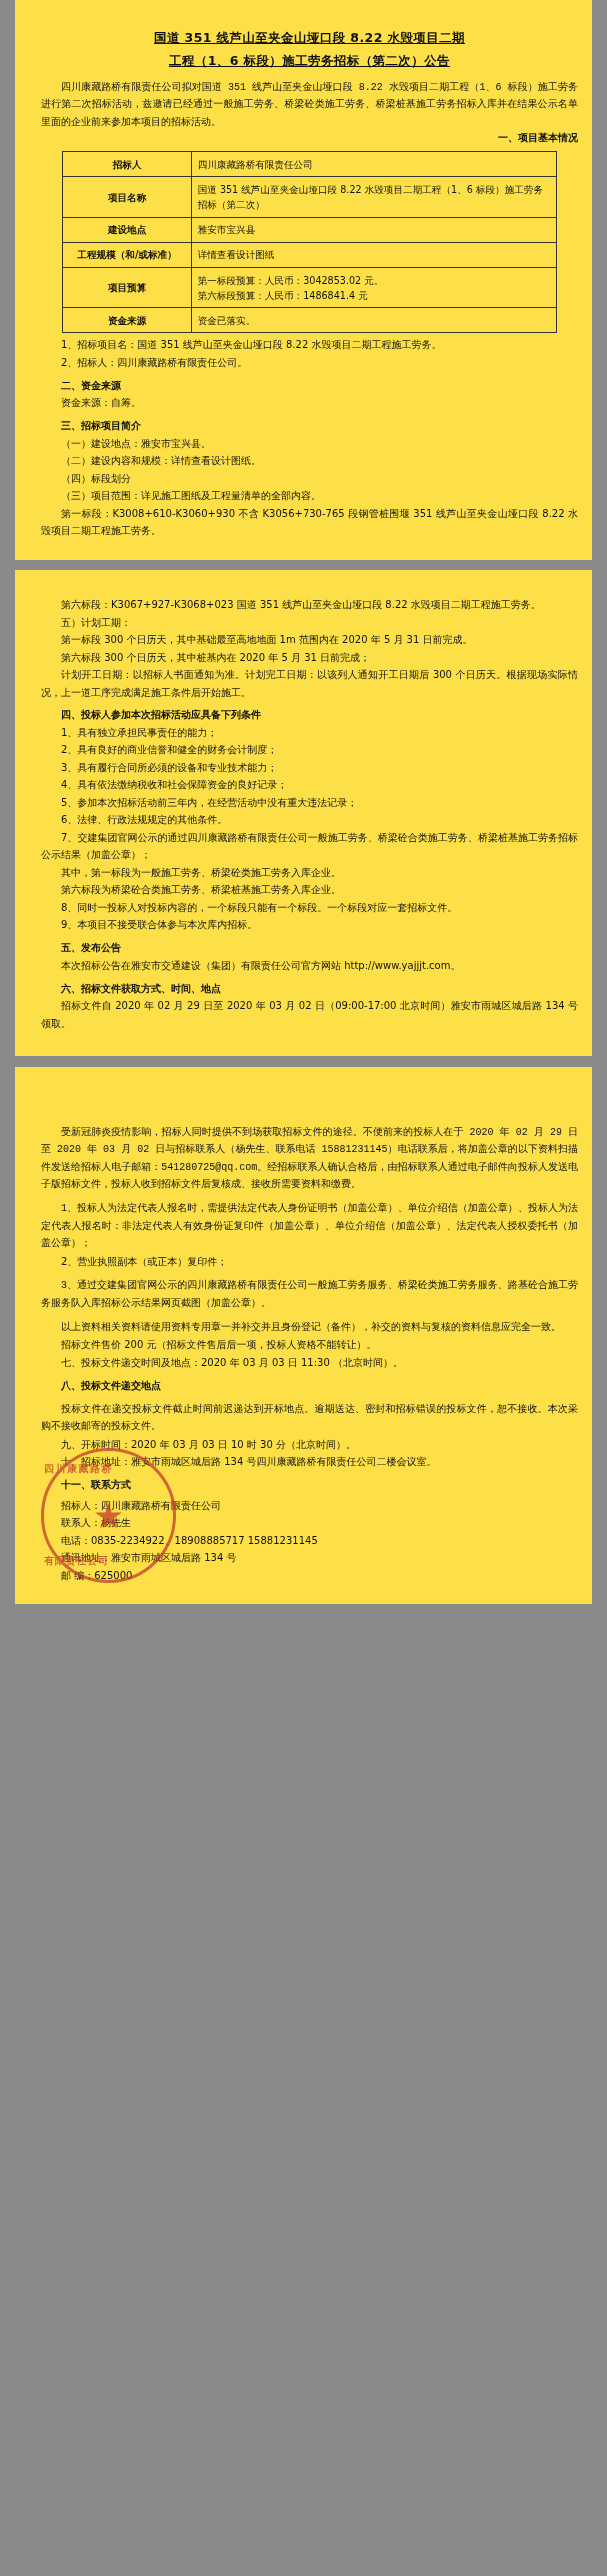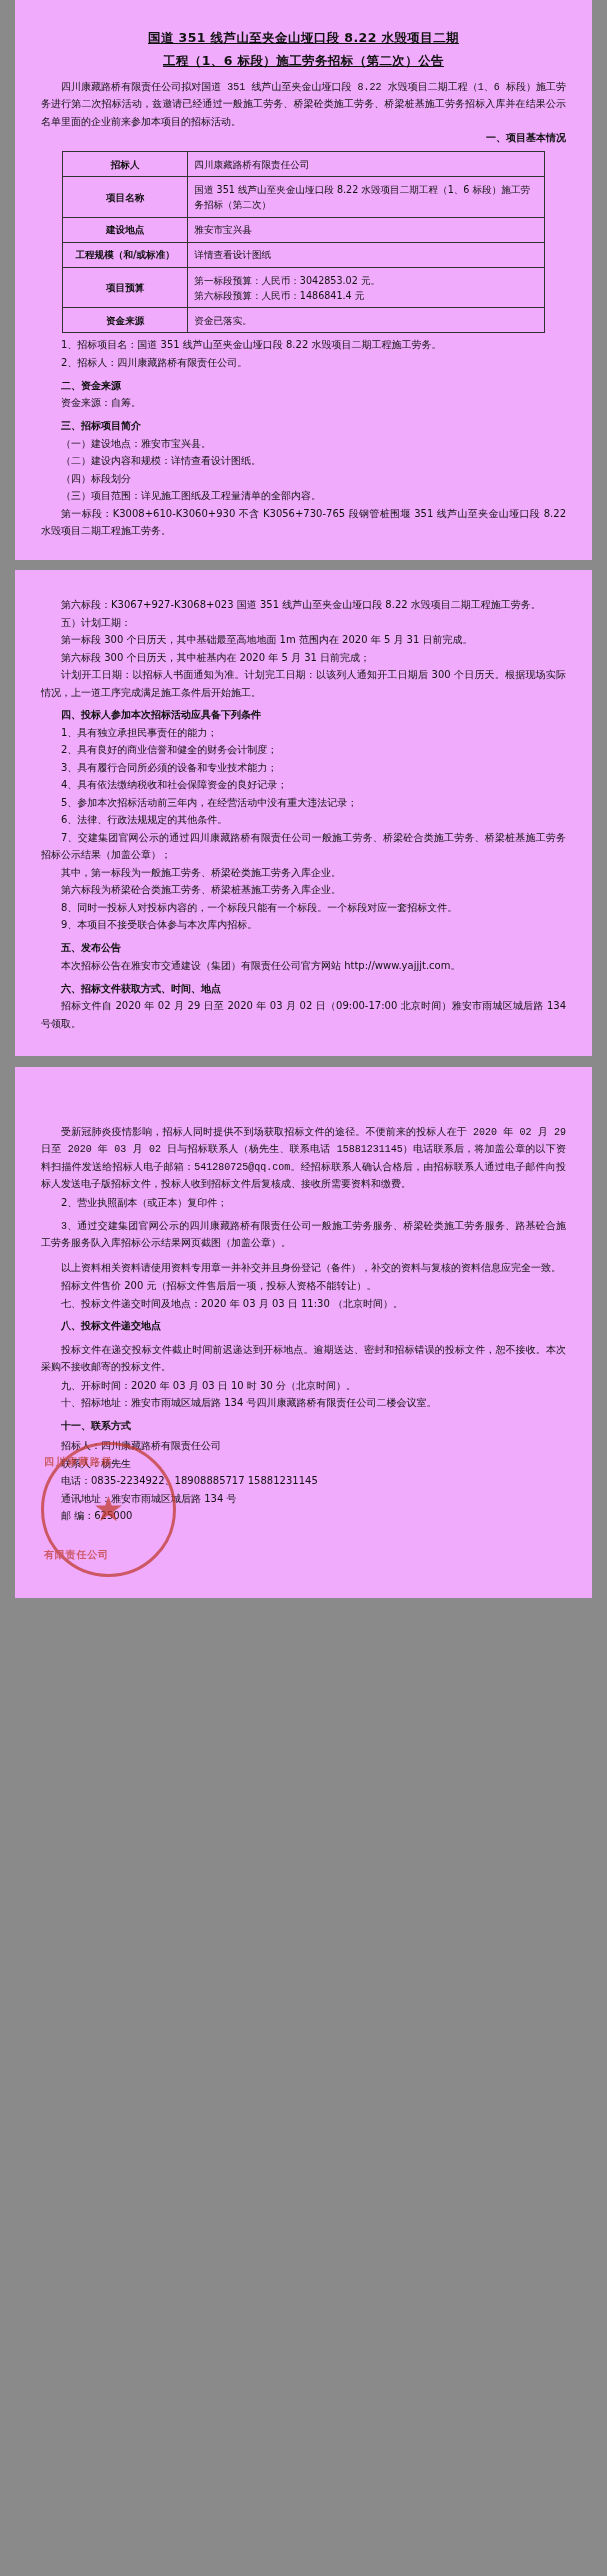--- a/index.html
+++ b/index.html
@@ -1,22 +1,22 @@
 <!DOCTYPE html>
 <html style="font-size:12px"><head>
 <meta charset="utf-8">
 <style>
   html,body{margin:0;padding:0;background:#8a8a8a;}
   body{font-family:"DejaVu Sans","Liberation Sans",sans-serif;}
   .page{width:607px;margin:0 auto;background:#8a8a8a;}
   .sheet{
-    background:#f0abfc;
+    background:#fde047;
     width:577px;
     margin:0 auto 10.6px auto;
-    padding:20px 26px 20px 26px;
+    padding:20px 14px 20px 26px;
     box-sizing:border-box;
     color:#111;
     position:relative;
   }
   .sheet.first{padding-top:26px;}
   .title{
     text-align:center;
     font-size:12.5px;
     font-weight:bold;
     line-height:23px;
@@ -191,20 +191,21 @@
     <p class="line">9、本项目不接受联合体参与本次库内招标。</p>
     <p class="sec">五、发布公告</p>
     <p class="line">本次招标公告在雅安市交通建设（集团）有限责任公司官方网站 http://www.yajjjt.com。</p>
     <p class="sec">六、招标文件获取方式、时间、地点</p>
     <p class="line">招标文件自 2020 年 02 月 29 日至 2020 年 03 月 02 日（09:00-17:00 北京时间）雅安市雨城区城后路 134 号领取。</p>
   </div>
 
   <div class="sheet page3">
     <div class="gap" style="height:30px"></div>
     <p class="para">受新冠肺炎疫情影响，招标人同时提供不到场获取招标文件的途径。不便前来的投标人在于 2020 年 02 月 29 日至 2020 年 03 月 02 日与招标联系人（杨先生、联系电话 15881231145）电话联系后，将加盖公章的以下资料扫描件发送给招标人电子邮箱：541280725@qq.com。经招标联系人确认合格后，由招标联系人通过电子邮件向投标人发送电子版招标文件，投标人收到招标文件后复核成、接收所需要资料和缴费。</p>
+    <p class="para">1、投标人为法定代表人报名时，需提供法定代表人身份证明书（加盖公章）、单位介绍信（加盖公章）、投标人为法定代表人报名时：非法定代表人有效身份证复印件（加盖公章）、单位介绍信（加盖公章）、法定代表人授权委托书（加盖公章）；</p>
     <p class="line">2、营业执照副本（或正本）复印件；</p>
     <p class="para">3、通过交建集团官网公示的四川康藏路桥有限责任公司一般施工劳务服务、桥梁砼类施工劳务服务、路基砼合施工劳务服务队入库招标公示结果网页截图（加盖公章）。</p>
     <p class="para">以上资料相关资料请使用资料专用章一并补交并且身份登记（备件），补交的资料与复核的资料信息应完全一致。</p>
     <p class="line">招标文件售价 200 元（招标文件售后后一项，投标人资格不能转让）。</p>
     <p class="line">七、投标文件递交时间及地点：2020 年 03 月 03 日 11:30 （北京时间）。</p>
     <p class="sec">八、投标文件递交地点</p>
     <p class="para">投标文件在递交投标文件截止时间前迟递达到开标地点。逾期送达、密封和招标错误的投标文件，恕不接收。本次采购不接收邮寄的投标文件。</p>
     <p class="line">九、开标时间：2020 年 03 月 03 日 10 时 30 分（北京时间）。</p>
     <p class="line">十、招标地址：雅安市雨城区城后路 134 号四川康藏路桥有限责任公司二楼会议室。</p>
     <p class="sec">十一、联系方式</p>

